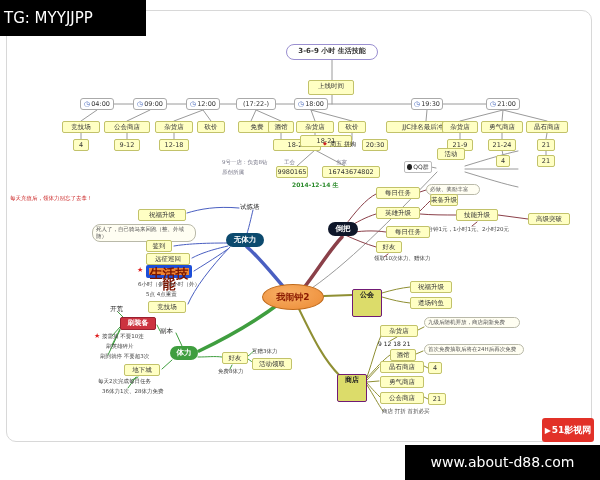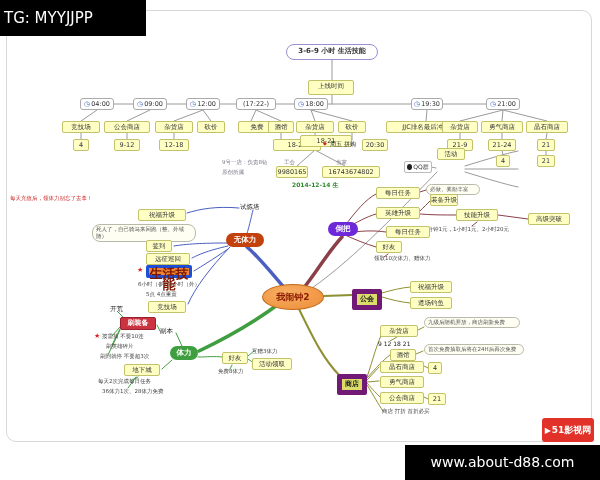--- a/index.html
+++ b/index.html
@@ -5,23 +5,23 @@
 *{margin:0;padding:0;box-sizing:border-box}
 html,body{width:600px;height:480px}
 body{position:relative;background:#fff;font-family:"DejaVu Sans",sans-serif;overflow:hidden}
 .page{position:absolute;left:6px;top:10px;width:586px;height:432px;border:1px solid #d8d8d8;border-radius:10px;background:#fff}
 svg.lines{position:absolute;left:0;top:0}
 .abs{position:absolute}
 .title-node{background:#fff;border:1.5px solid #9a8fd0;border-radius:8px;font-size:7px;font-weight:bold;height:16px;line-height:13px;text-align:center;color:#333}
 .tbox{display:flex;align-items:center;justify-content:center;gap:1px;background:#fff;border:1px solid #aaa;border-radius:3px;font-size:6.5px;height:12px;padding:0 2px;color:#333;white-space:nowrap}
 .ck{color:#4466bb;font-size:7px;line-height:1}
 .ybox{background:#ffffc4;border:1px solid #c2c26a;border-radius:2px;font-size:6.5px;height:12px;line-height:10px;text-align:center;color:#333;overflow:hidden;white-space:nowrap}
-.obox{background:#dcdc6a;border:5px solid #701a75;border-radius:2px;font-size:7px;height:21px;line-height:11px;text-align:center;color:#222;font-weight:bold}
+.obox{background:#dcdc6a;border:1px solid #701a75;border-radius:2px;font-size:7px;height:28px;line-height:11px;text-align:center;color:#222;font-weight:bold}
 .pill{border-radius:7px;color:#fff;font-weight:bold;font-size:7.5px;text-align:center;height:14px;line-height:14px}
-.blue{background:#c2410c}.green{background:#3f9e3f}.maroon{background:#6d28d9}
+.blue{background:#0c4a6e}.green{background:#3f9e3f}.maroon{background:#0f172a}
 .center-node{background:radial-gradient(ellipse at 40% 35%,#f8b066,#ec8a34);border:1.5px solid #c06a1a;border-radius:50%;color:#8b1a00;font-weight:bold;font-size:9px;text-align:center;line-height:24px;height:26px}
 .bubble{background:#fffef2;border:1px solid #b9b9a9;border-radius:8px;font-size:5.5px;color:#555;padding:1px 3px;line-height:1.3;word-break:break-all}
 .txt{font-size:6.5px;color:#222;white-space:nowrap}
 .tiny{font-size:5.5px;color:#778;white-space:nowrap}
 .note{font-size:5.5px;color:#444;white-space:nowrap}
 .star{color:#e02020;font-size:7px;line-height:1}
 .diamond{color:#cc2222;font-size:5px;line-height:1}
 .rednote{color:#cc2a2a;font-size:5.5px;white-space:nowrap}
 .date{font-size:6px;color:#2a8a2a;font-weight:bold;white-space:nowrap}
 .redbox{background:#cc3340;border:1px solid #992030;color:#fff;font-size:7px;font-weight:bold;text-align:center;height:13px;line-height:11px;border-radius:2px}

